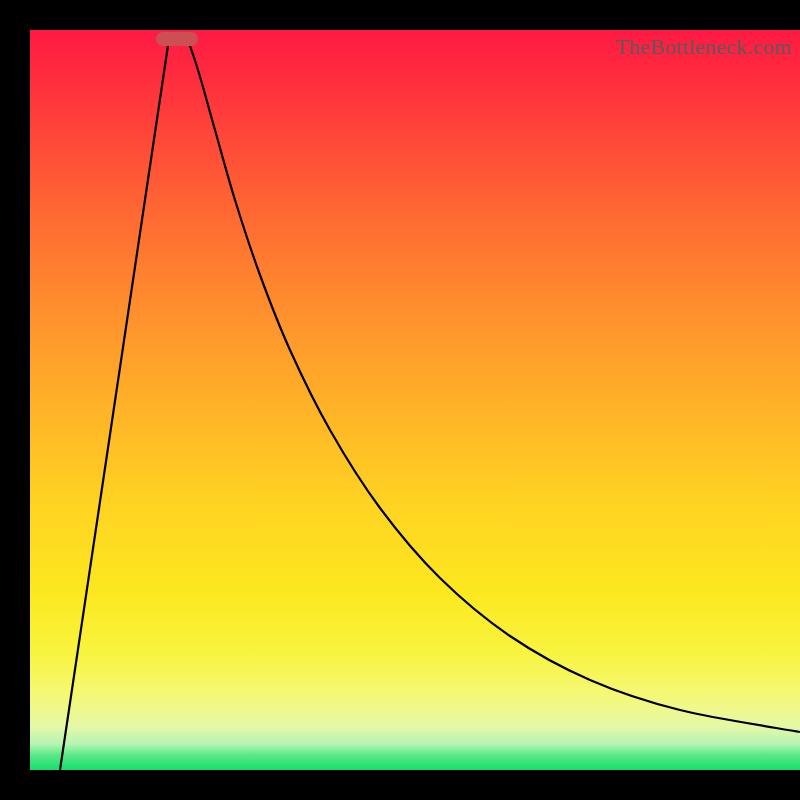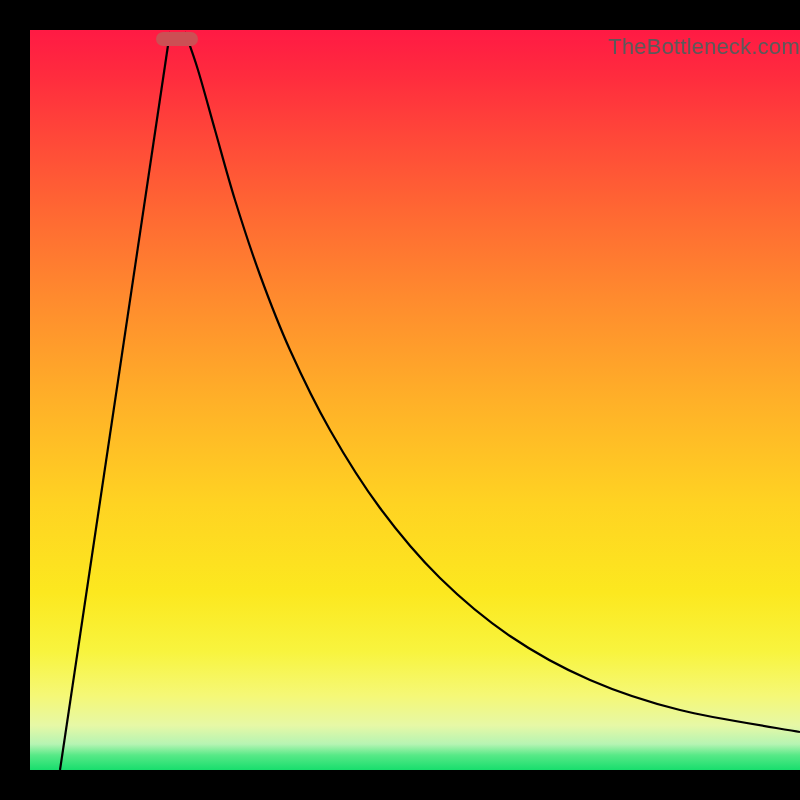--- a/index.html
+++ b/index.html
@@ -35,26 +35,27 @@
       #f5f877 90%,
       #e6f8a6 94%,
       #b6f4b3 96.5%,
       #57e987 98%,
       #18de6d 100%
     );
   }
   .watermark {
     position: absolute;
     top: 4px;
-    right: 0;
+    right: 8px;
     font-size: 22px;
     font-weight: 500;
     color: #5a5a5a;
     letter-spacing: 0.2px;
     user-select: none;
+    font-family: Liberation Serif, serif;
   }
   .curve-svg {
     position: absolute;
     left: 0;
     top: 0;
     width: 770px;
     height: 740px;
   }
   .marker {
     position: absolute;

